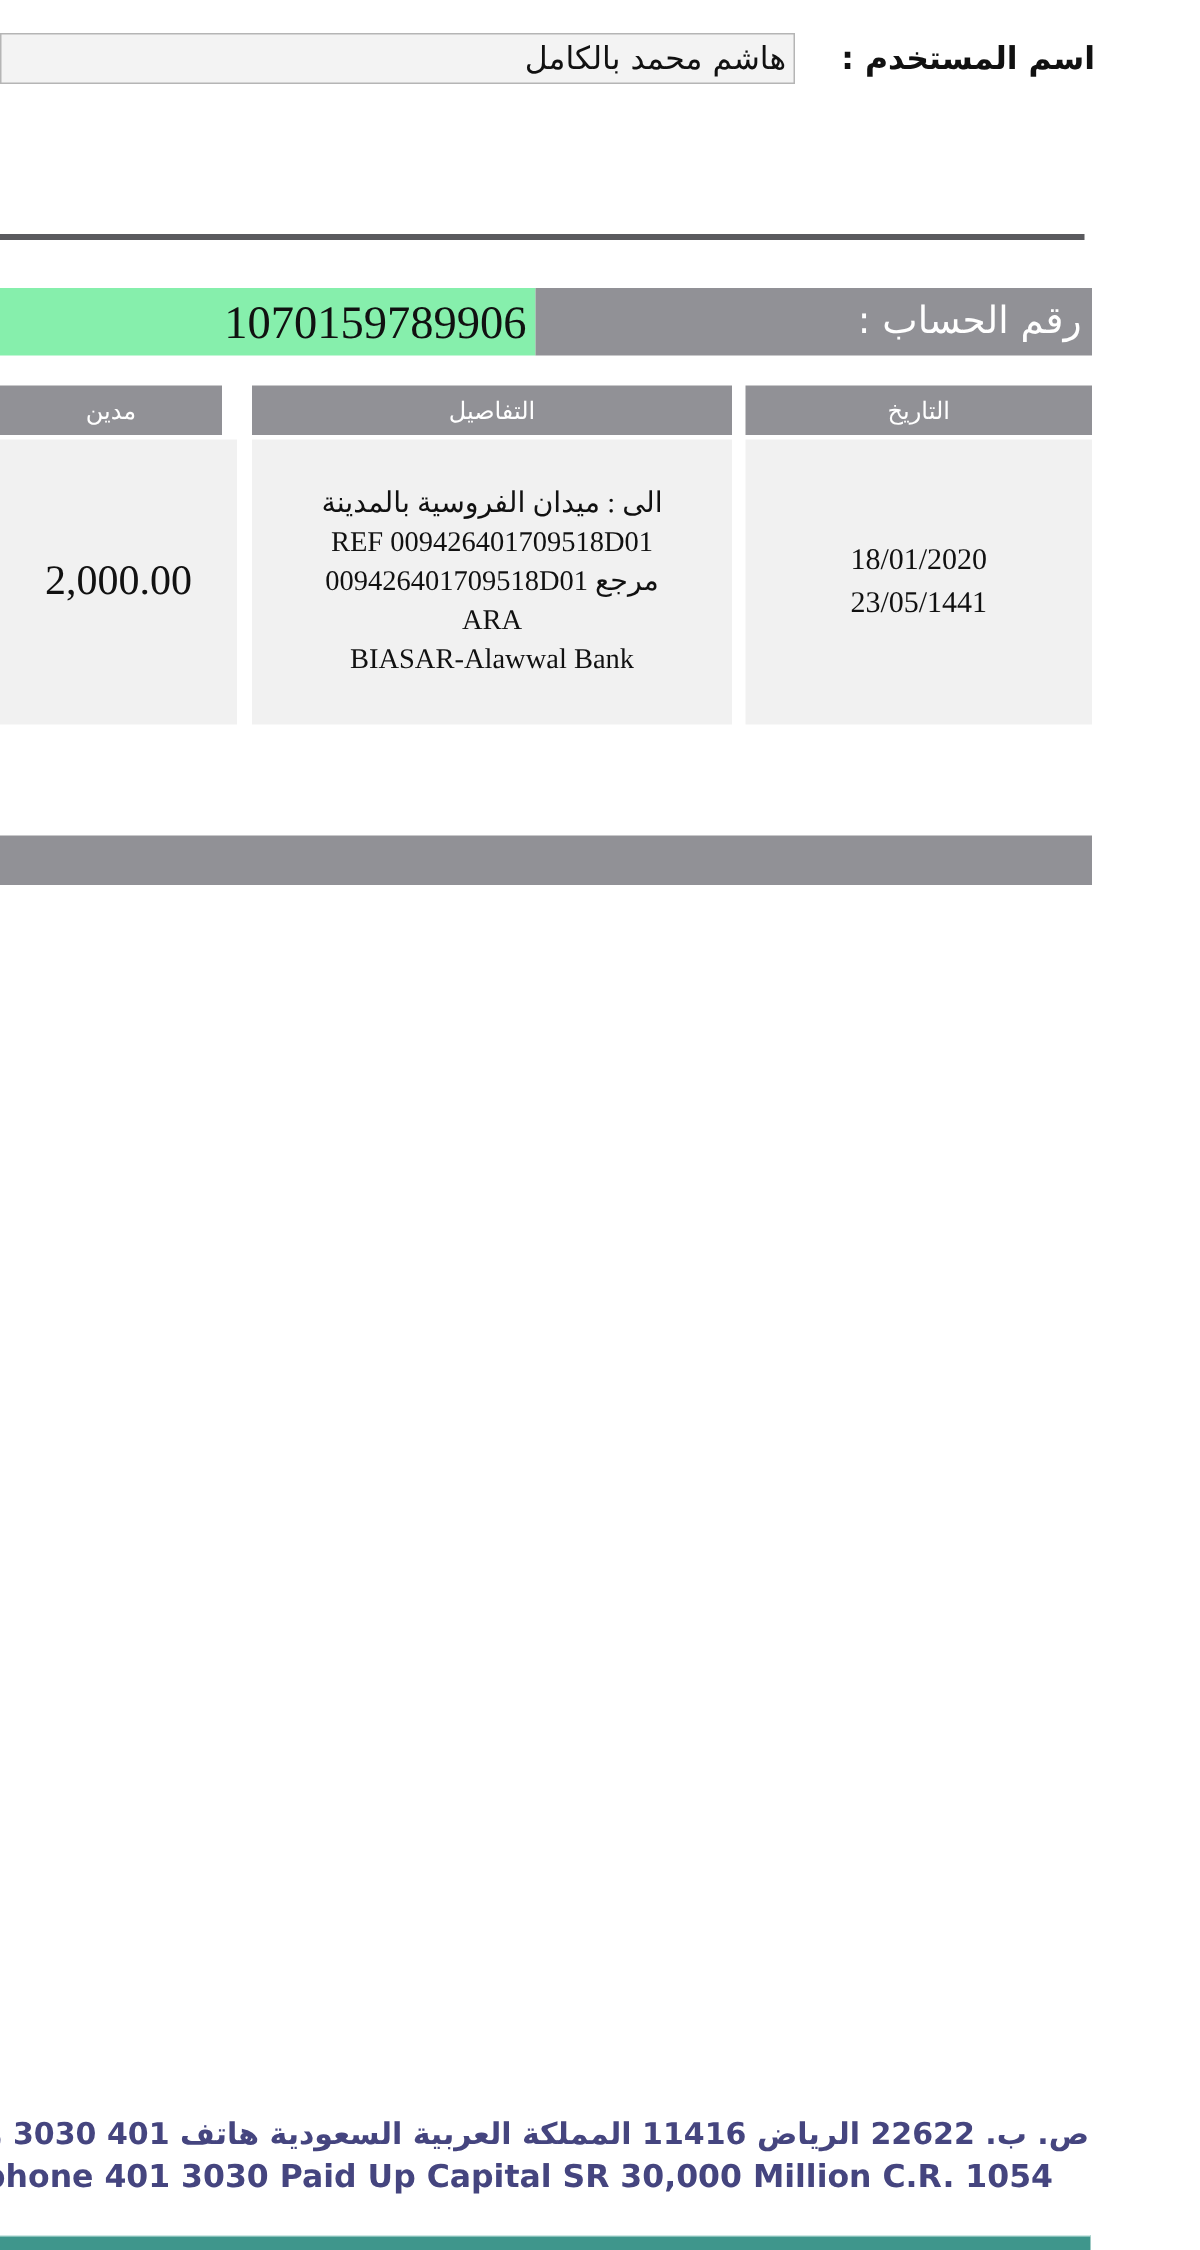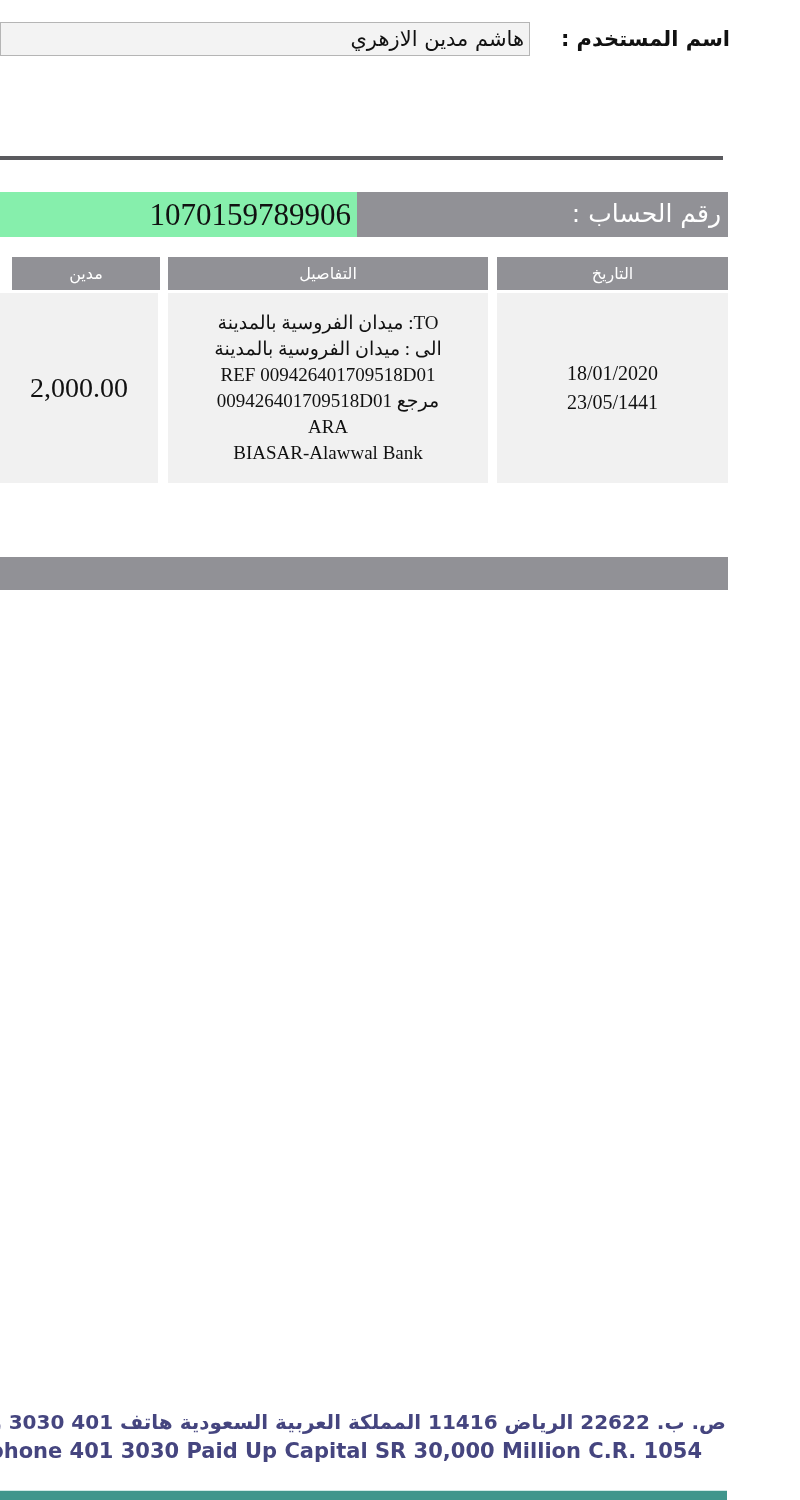--- a/index.html
+++ b/index.html
@@ -79,21 +79,21 @@
     top: 257px; height: 33px;
     background: #919196;
     color: #ffffff;
     font-size: 16px;
     line-height: 33px;
     text-align: center;
     direction: rtl;
     white-space: nowrap;
     overflow: hidden;
   }
-  .th-debit   { left: 0;    width: 148px; margin-left: 12px; }
+  .th-debit   { left: 0;    width: 148px; }
   .th-details { left: 168px; width: 320px; }
   .th-date    { left: 497px; width: 231px; }
   .td {
     position: absolute;
     top: 293px; height: 190px;
     background: #f1f1f1;
     color: #111;
     font-family: "Liberation Serif", "DejaVu Serif", serif;
     display: flex;
     flex-direction: column;
@@ -135,37 +135,36 @@
     position: absolute;
     left: 0; top: 1490px;
     width: 727px; height: 10px;
     background: #3f968c;
     border-top: 1px solid #cfe9e5;
   }
 </style>
 </head>
 <body>
 
-<div class="name-box">هاشم مدين الازهري</div>
+<div class="name-box">هاشم محمد بالكامل</div>
 <div class="user-label">اسم المستخدم :</div>
 
 <div class="divider"></div>
 
 <div class="acct-value-box">1070159789906</div>
 <div class="acct-label-bar">رقم الحساب :</div>
 
 <div class="th th-debit">مدين</div>
 <div class="th th-details">التفاصيل</div>
 <div class="th th-date">التاريخ</div>
 
 <div class="td td-debit">
   <span>2,000.00</span>
 </div>
 <div class="td td-details">
-  <div class="dline">TO:  ميدان الفروسية بالمدينة</div>
   <div class="dline">الى : ميدان الفروسية بالمدينة</div>
   <div class="dline">REF 009426401709518D01</div>
   <div class="dline">مرجع 009426401709518D01</div>
   <div class="dline">ARA</div>
   <div class="dline">BIASAR-Alawwal Bank</div>
 </div>
 <div class="td td-date">
   <div class="dateline">18/01/2020</div>
   <div class="dateline">23/05/1441</div>
 </div>

